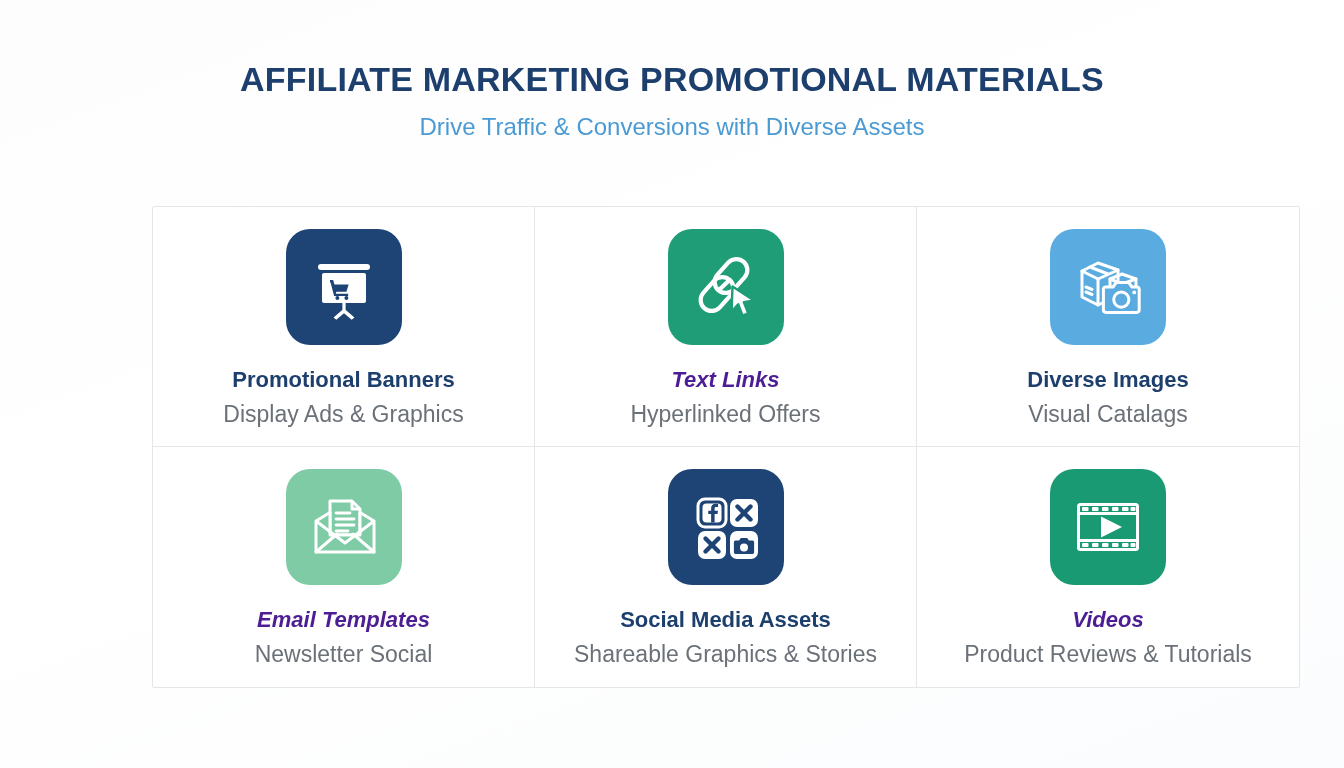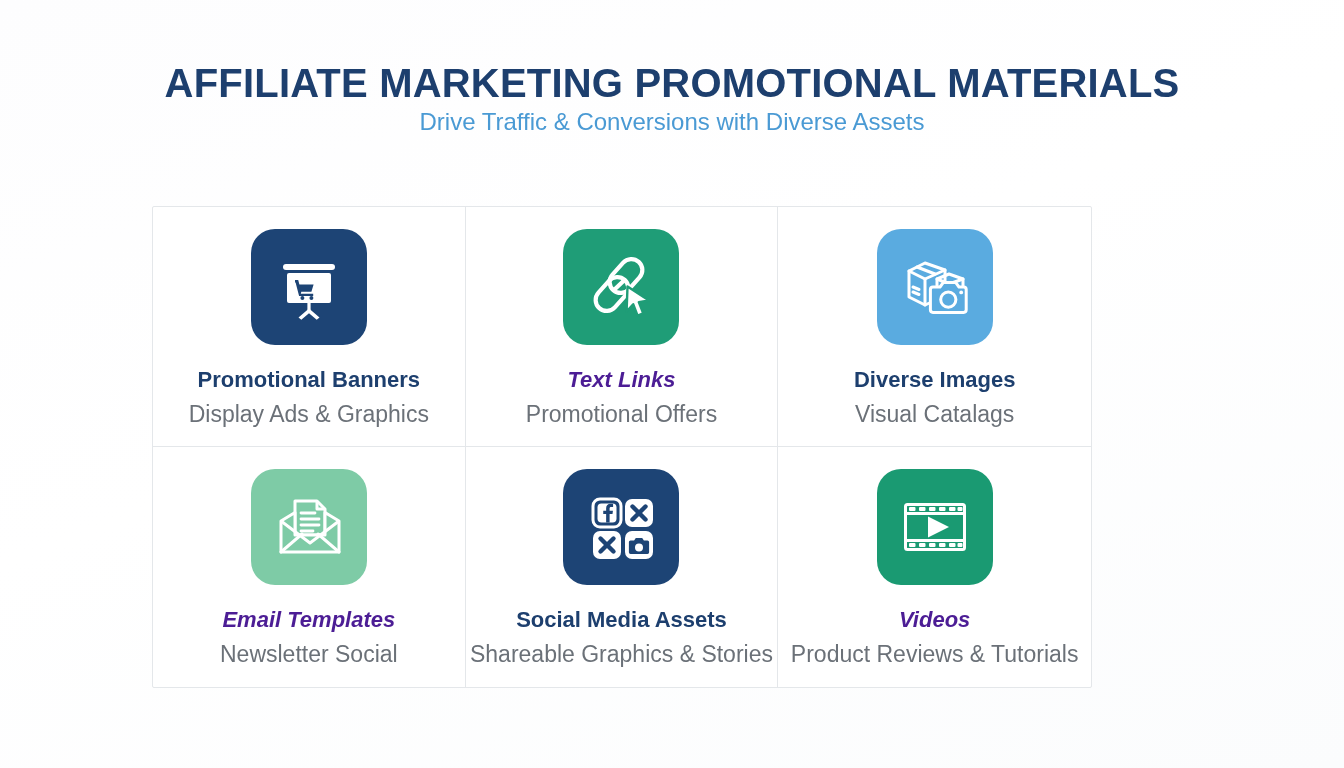--- a/index.html
+++ b/index.html
@@ -24,43 +24,43 @@
 
   
   .header {
     position: absolute;
     top: 60px;
     left: 0;
     width: 1344px;
     text-align: center;
   }
   .title {
-    font-size: 40px;
+    font-size: 34px;
     font-weight: bold;
     letter-spacing: 0.2px;
     color: #1d3f6e;
     line-height: 1.15;
     margin: 0;
     white-space: nowrap;
   }
   .subtitle {
-    margin: 2px 0 0 0;
+    margin: 14px 0 0 0;
     font-size: 24px;
     font-weight: normal;
     color: #4a9ad4;
     line-height: 1.2;
     white-space: nowrap;
   }
 
   
   .grid {
     position: absolute;
     left: 152px;
     top: 206px;
-    width: 940px;
+    width: 1148px;
     height: 482px;
     box-sizing: border-box;
     display: grid;
     grid-template-columns: repeat(3, 1fr);
     grid-template-rows: repeat(2, 1fr);
     border: 1px solid #e4e7ea;
     background: #ffffff;
     border-radius: 2px;
   }
   .card {
@@ -151,21 +151,21 @@
         <svg width="76" height="76" viewBox="0 0 76 76" aria-hidden="true">
           <g fill="none" stroke="#ffffff" stroke-width="4.2" stroke-linecap="round" stroke-linejoin="round">
             <rect x="32" y="8" width="22" height="38" rx="11" transform="rotate(42 43 27)"></rect>
             <rect x="18" y="26" width="22" height="38" rx="11" transform="rotate(42 29 45)"></rect>
             <line x1="31.5" y1="40.5" x2="41" y2="31.5"></line>
           </g>
           <path d="M44.5 37.5 L66 51.5 L55.8 53.1 L60.2 64.4 L54.6 66.6 L50.2 55.3 L43.6 62.5 Z" fill="#ffffff" stroke="#1f9d77" stroke-width="2.4" stroke-linejoin="round"></path>
         </svg>
       </div>
       <div class="card-title t-green">Text Links</div>
-      <div class="card-desc">Promotional Offers</div>
+      <div class="card-desc">Hyperlinked Offers</div>
     </div>
 
     <div class="card">
       <div class="icon-tile bg-lightblue">
         <svg width="76" height="76" viewBox="0 0 76 76" aria-hidden="true">
           <g fill="none" stroke="#ffffff" stroke-width="3" stroke-linejoin="round" stroke-linecap="round">
 
             <path d="M12 22 L28 14 L48 21 L48 47 L28 56 L12 48 Z"></path>
             <path d="M12 22 L28 30 L48 21"></path>
             <path d="M28 30 L28 56"></path>

